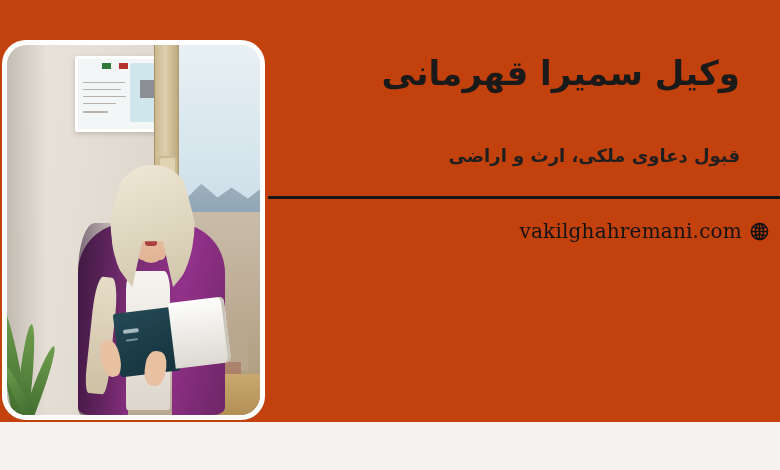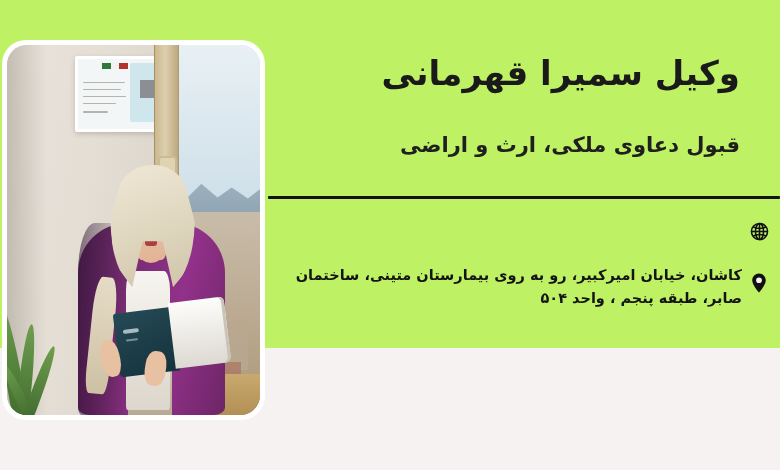--- a/index.html
+++ b/index.html
@@ -5,22 +5,22 @@
 <style>
   html,body{margin:0;padding:0;}
   body{
     width:780px;height:470px;
     background:#f6f2f1;
     font-family:"DejaVu Sans","Liberation Sans",sans-serif;
     overflow:hidden;position:relative;
   }
   #card{
     position:absolute;inset:0;
-    width:780px;height:348px;
-    background:#bef264;
+    width:780px;height:422px;
+    background:#c2410c;
   }
 
   
   #photo-panel{
     position:absolute;left:2px;top:40px;
     width:263px;height:380px;
     border-radius:24px;
     background:#ffffff;
     box-sizing:border-box;
     padding:5px;
@@ -182,22 +182,22 @@
     width:512px;height:470px;
     direction:rtl;text-align:right;
   }
   #name-title{
     position:absolute;right:40px;top:52px;
     font-size:34px;font-weight:bold;color:#1a1a1a;
     letter-spacing:0;white-space:nowrap;
     line-height:1.25;
   }
   #tagline{
-    position:absolute;right:40px;top:132px;
-    font-size:21px;font-weight:bold;color:#1f1f1f;
+    position:absolute;right:40px;top:144px;
+    font-size:18px;font-weight:bold;color:#1f1f1f;
     white-space:nowrap;line-height:1.3;
   }
   #divider{
     position:absolute;left:0;right:0;top:196px;
     height:3px;background:#141414;border-radius:1px;
   }
 
   #contact{
     position:absolute;right:0;left:0;top:214px;
   }
@@ -322,28 +322,20 @@
         <div class="c-icon">
           <svg width="21" height="21" viewBox="0 0 24 24" fill="none" stroke="currentColor" stroke-width="1.8" aria-hidden="true">
             <circle cx="12" cy="12" r="9.2"></circle>
             <line x1="2.8" y1="12" x2="21.2" y2="12"></line>
             <line x1="12" y1="2.8" x2="12" y2="21.2"></line>
             <ellipse cx="12" cy="12" rx="4.6" ry="9.2"></ellipse>
             <path d="M4.4 6.6c2 1.2 4.7 1.9 7.6 1.9s5.6-.7 7.6-1.9"></path>
             <path d="M4.4 17.4c2-1.2 4.7-1.9 7.6-1.9s5.6.7 7.6 1.9"></path>
           </svg>
         </div>
-      </div>
-
-      <div class="contact-row" id="row-address">
-        <div class="c-icon">
-          <svg width="22" height="24" viewBox="0 0 24 24" fill="currentColor" aria-hidden="true">
-            <path d="M12 1.6c-4.1 0-7.4 3.3-7.4 7.4 0 5.5 7.4 13.4 7.4 13.4s7.4-7.9 7.4-13.4c0-4.1-3.3-7.4-7.4-7.4z"></path>
-            <circle cx="12" cy="9" r="3.1" fill="#f6f2f1"></circle>
-          </svg>
-        </div>
-        <div class="c-text">کاشان، خیابان امیرکبیر، رو به روی بیمارستان متینی، ساختمان صابر، طبقه پنجم ، واحد ۵۰۴</div>
-      </div>
+        <div class="c-text">vakilghahremani.com</div>
+      </div>
+
 
     </div>
   </div>
 
 </div>
 
 </body></html>

